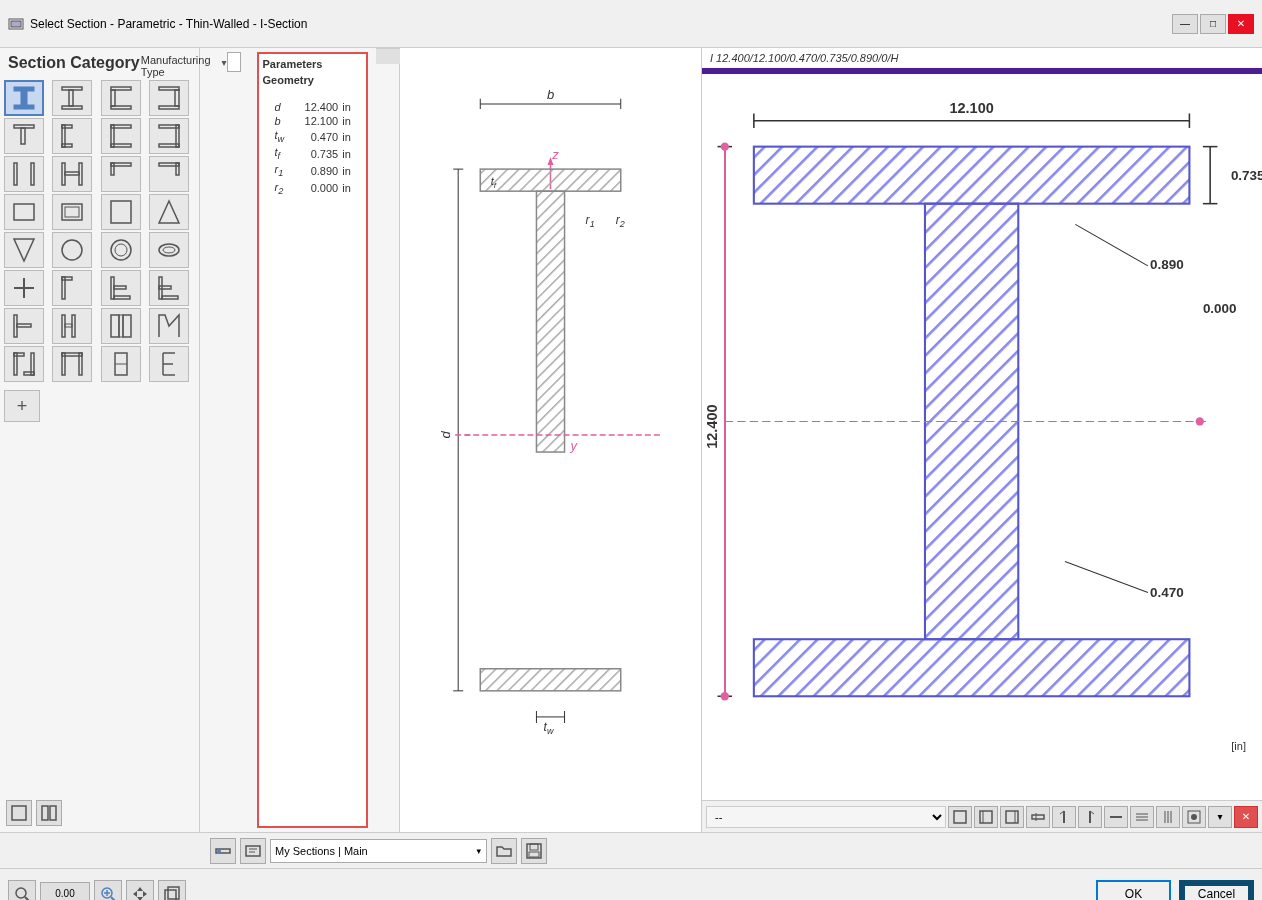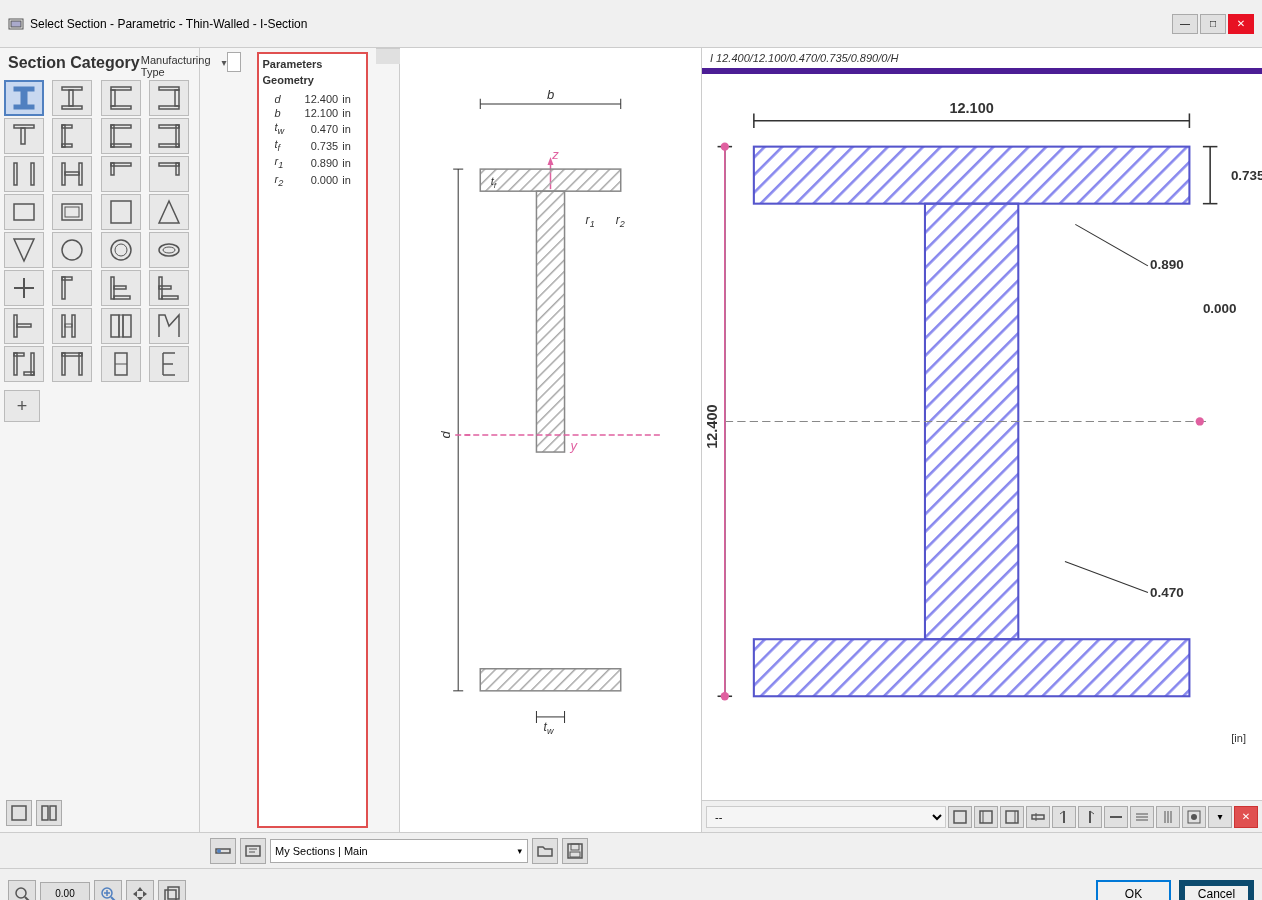--- a/index.html
+++ b/index.html
@@ -145,21 +145,21 @@
       font-size: 11px;
       font-weight: bold;
       color: #333;
       margin-bottom: 4px;
     }
     
     .params-section {
       font-size: 11px;
       font-weight: bold;
       color: #333;
-      margin-bottom: 6px;
+      margin-bottom: 14px;
     }
     
     .param-row {
       display: flex;
       align-items: center;
       padding: 1px 0 1px 12px;
       font-size: 11px;
     }
     
     .param-name {
@@ -233,21 +233,21 @@
     }
     
     .large-view {
       flex: 1;
       position: relative;
       overflow: hidden;
     }
     
     .unit-label {
       position: absolute;
-      bottom: 56px;
+      bottom: 48px;
       right: 16px;
       font-size: 11px;
       color: #333;
     }
     
     .view-controls-bar {
       height: 32px;
       background: #f0f0f0;
       border-top: 1px solid #ccc;
       display: flex;
@@ -861,21 +861,21 @@
           </svg>
       </button>
       <button class="section-icon-btn">
         <svg width="16" height="16" viewBox="0 0 16 16">
             <rect x="1" y="3" width="14" height="10" fill="none" stroke="#555" stroke-width="1.5"></rect>
             <line x1="4" y1="6" x2="12" y2="6" stroke="#555" stroke-width="1"></line>
             <line x1="4" y1="9" x2="10" y2="9" stroke="#555" stroke-width="1"></line>
           </svg>
       </button>
 
-      <div style="position:relative; width:258px;">
+      <div style="position:relative; width:217px;">
         <select class="section-select">
           <option>My Sections | Main</option>
         </select>
         <span class="section-select-arrow">▾</span>
       </div>
 
       <button class="section-icon-btn">
         <svg width="16" height="16" viewBox="0 0 16 16">
             <path d="M1 4 L6 4 L8 6 L15 6 L15 13 L1 13 Z" fill="none" stroke="#555" stroke-width="1.5"></path>
           </svg>

